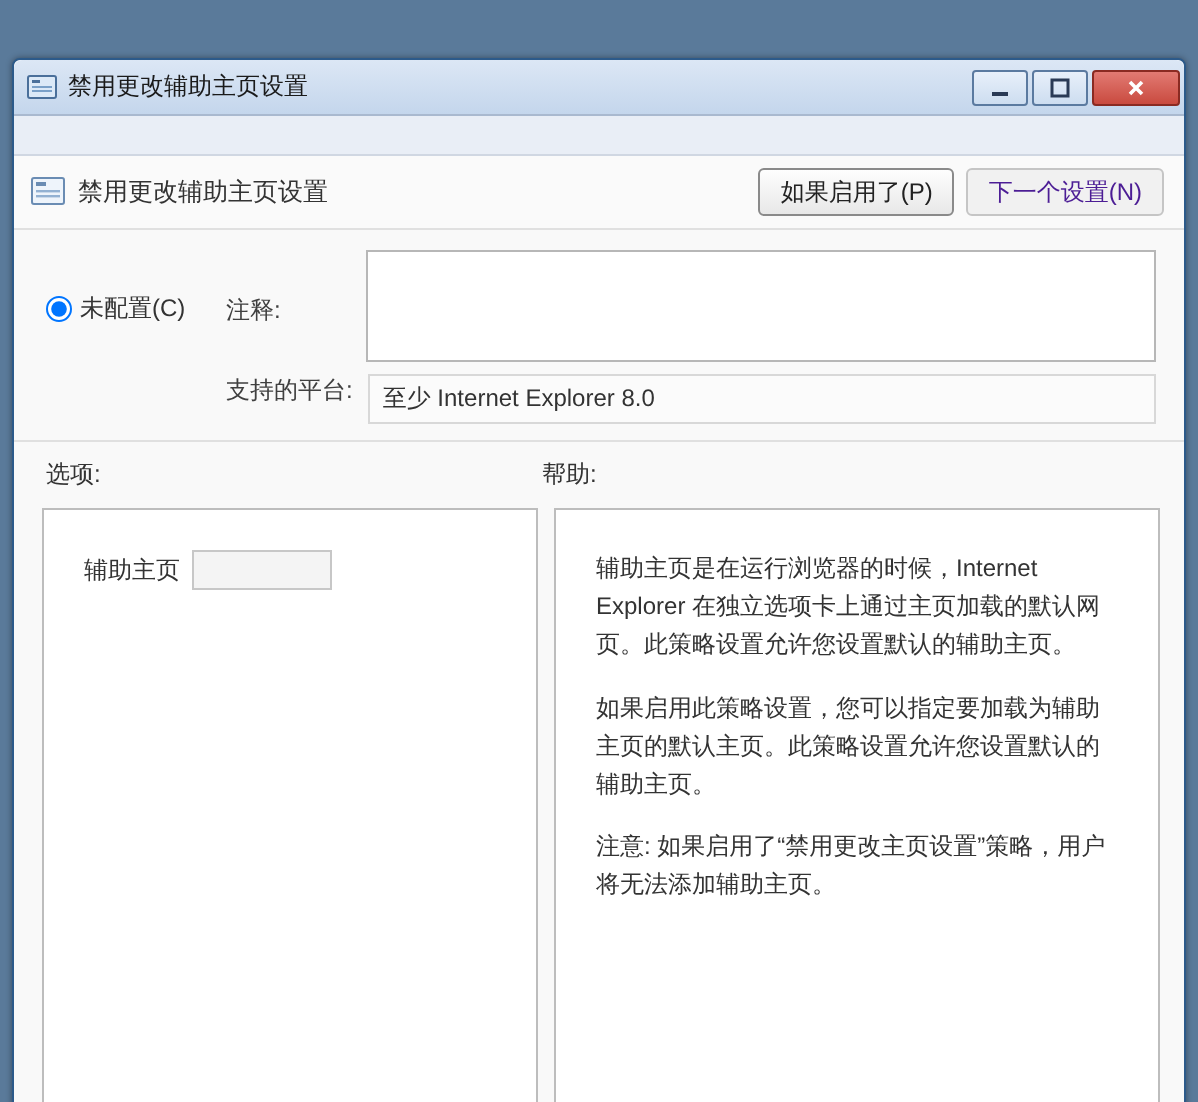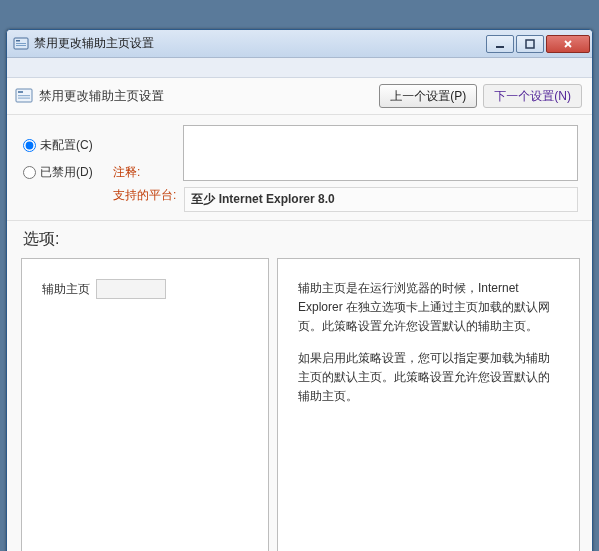--- a/index.html
+++ b/index.html
@@ -38,37 +38,37 @@
   .header .policy-icon { width:18px; height:18px; margin-right:6px; }
   .header .policy-title { font-size: 12.5px; color:#333; flex:1; }
   .navbtn {
     height: 24px; padding: 0 10px; font-size: 12px;
     border: 1px solid #8a8a8a; background: linear-gradient(#fefefe,#e8e8e8);
     border-radius: 3px; margin-left: 6px; color:#222;
   }
   .navbtn.disabled { color:#4c1d95; border-color:#c5c5c5; background:#f1f1f1; }
 
   .config-block { padding: 10px 14px 8px 16px; border-bottom:1px solid #e0e0e0; }
-  .row { display:flex; align-items:flex-end; margin-bottom:6px; }
+  .row { display:flex; align-items:center; margin-bottom:6px; }
   .radios { width: 90px; display:flex; flex-direction:column; gap:10px; font-size:12px; color:#333; padding-top:2px;}
   .radios label { display:flex; align-items:center; gap:4px; }
   .radios input { margin:0; }
-  .field-label { width:70px; font-size:12px; color:#c2410c; text-align:left; padding-top:4px; }
+  .field-label { width:70px; font-size:12px; color:#404040; text-align:left; padding-top:4px; }
   .comment-box {
     flex:1; height:56px; border:1px solid #b7b7b7; background:#fff; font-size:12px;
     resize:none; padding:3px 4px;
   }
   .platform-row { display:flex; align-items:flex-start; margin-top:6px; }
   .platform-row .field-label { width: auto; margin-left: 90px; margin-right: 8px; padding-top:0; }
   .platform-val {
     flex:1; border:1px solid #d5d5d5; border-left:none; border-right:none; border-top:none;
-    border:1px solid #d8d8d8; background:#fbfbfb; font-size:12px; padding:3px 6px; color:#333;font-weight:bold;
+    border:1px solid #d8d8d8; background:#fbfbfb; font-size:12px; padding:3px 6px; color:#333;
   }
 
-  .labels-row { display:flex; padding: 8px 14px 4px 16px; font-size:16px; color:#333;align-items:flex-end; }
+  .labels-row { display:flex; padding: 8px 14px 4px 16px; font-size:12px; color:#333;align-items:flex-end; }
   .labels-row .left { width: 248px; }
   .labels-row .right { flex:1; }
 
   .panes { flex:1; display:flex; padding: 4px 12px 12px 14px; gap:8px; }
   .pane {
     border:1px solid #bdbdbd; background:#fff; padding:20px; font-size:12px; color:#333;
     overflow:auto;
   }
   .pane.left { width: 248px; }
   .pane.right { flex:1; line-height:1.6; }
@@ -118,55 +118,53 @@
     <div class="header">
       <span class="policy-icon">
         <svg viewBox="0 0 18 18">
             <rect x="1" y="2" width="16" height="13" rx="1" fill="#eef4fb" stroke="#6a8cb3"></rect>
             <rect x="3" y="4" width="5" height="2" fill="#6a8cb3"></rect>
             <rect x="3" y="8" width="12" height="1.2" fill="#93b1d2"></rect>
             <rect x="3" y="10.5" width="12" height="1.2" fill="#93b1d2"></rect>
           </svg>
       </span>
       <span class="policy-title">禁用更改辅助主页设置</span>
-      <button class="navbtn">上一个设置(P)</button>
+      <button class="navbtn">如果启用了(P)</button>
       <button class="navbtn disabled">下一个设置(N)</button>
     </div>
 
     <div class="config-block">
       <div class="row">
         <div class="radios">
           <label>
             <input type="radio" name="state" checked="" style="">
             <span>未配置(C)</span>
-          </label>
-          <label>
-            <input type="radio" name="state" style="">
-            <span>已禁用(D)</span>
           </label>
         </div>
         <div class="field-label">注释:</div>
         <textarea class="comment-box" style=""></textarea>
       </div>
       <div class="platform-row">
         <div class="field-label">支持的平台:</div>
         <div class="platform-val">至少 Internet Explorer 8.0</div>
       </div>
     </div>
 
     <div class="labels-row">
       <div class="left">选项:</div>
+      <div class="right">帮助:</div>
     </div>
 
     <div class="panes">
       <div class="pane left">
         <div class="opt-row">
           <span>辅助主页</span>
           <input class="opt-input" disabled="" value="" style="">
         </div>
       </div>
       <div class="pane right">
         <p class="help-para">辅助主页是在运行浏览器的时候，Internet Explorer 在独立选项卡上通过主页加载的默认网页。此策略设置允许您设置默认的辅助主页。</p>
         <p class="help-para">如果启用此策略设置，您可以指定要加载为辅助主页的默认主页。此策略设置允许您设置默认的辅助主页。</p>
+        <p class="help-para">注意: 如果启用了“禁用更改主页设置”策略，用户将无法添加辅助主页。</p>
       </div>
     </div>
   </div>
 </div>
 
 </body></html>

